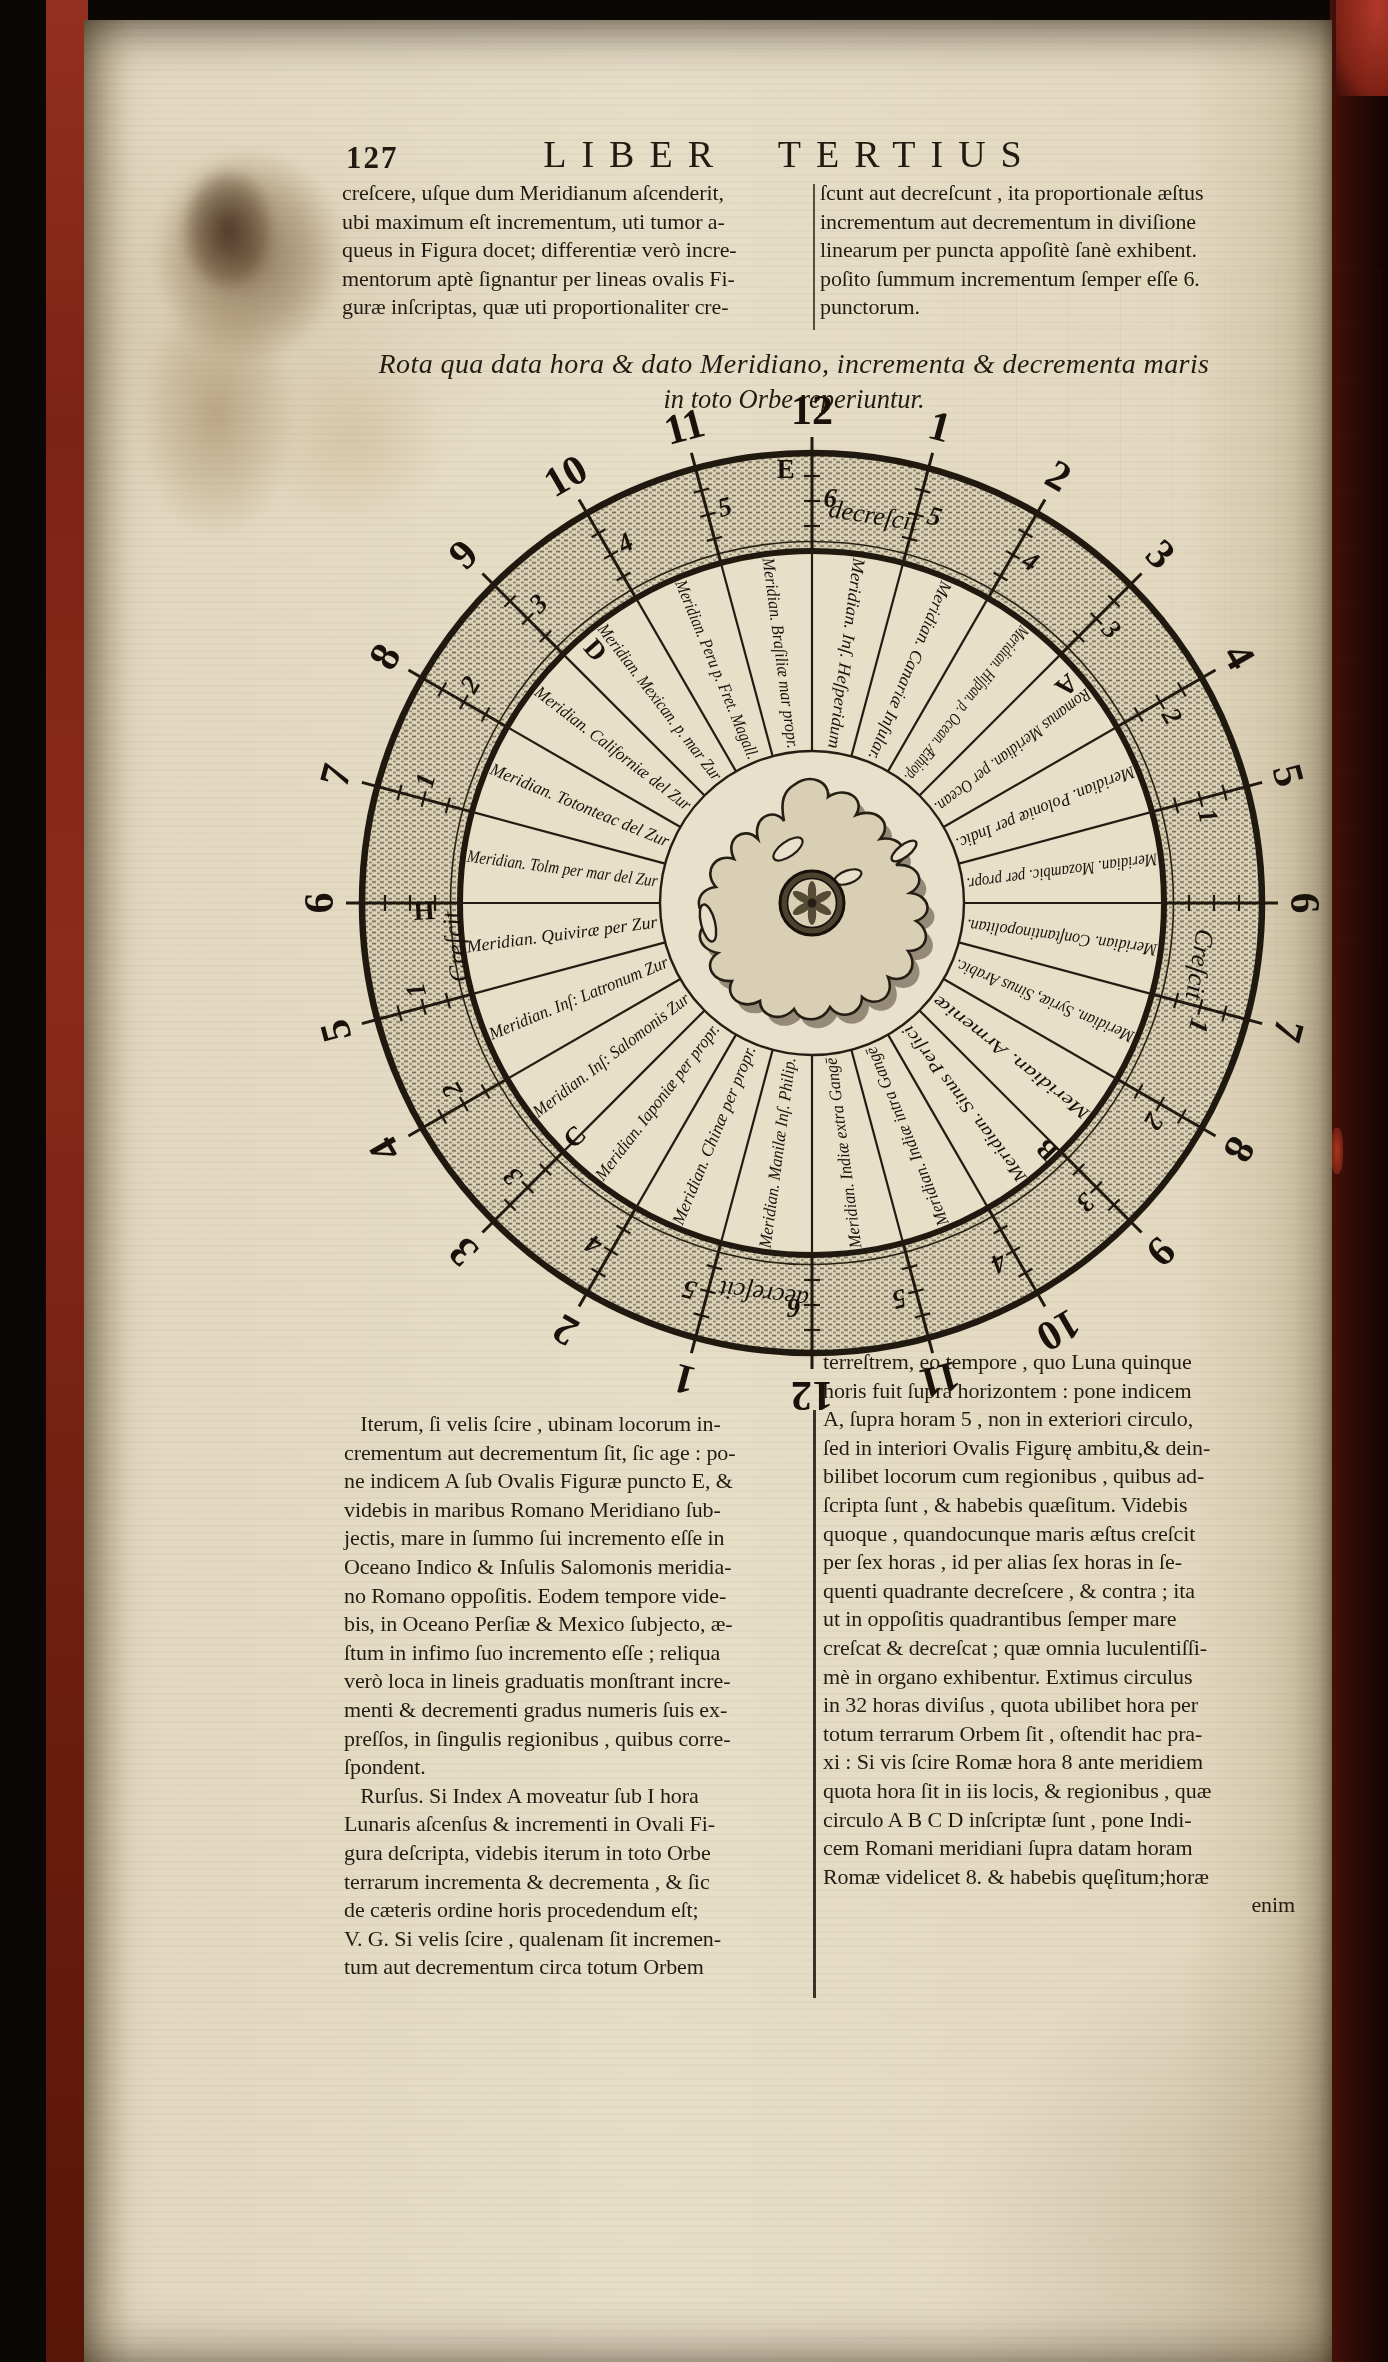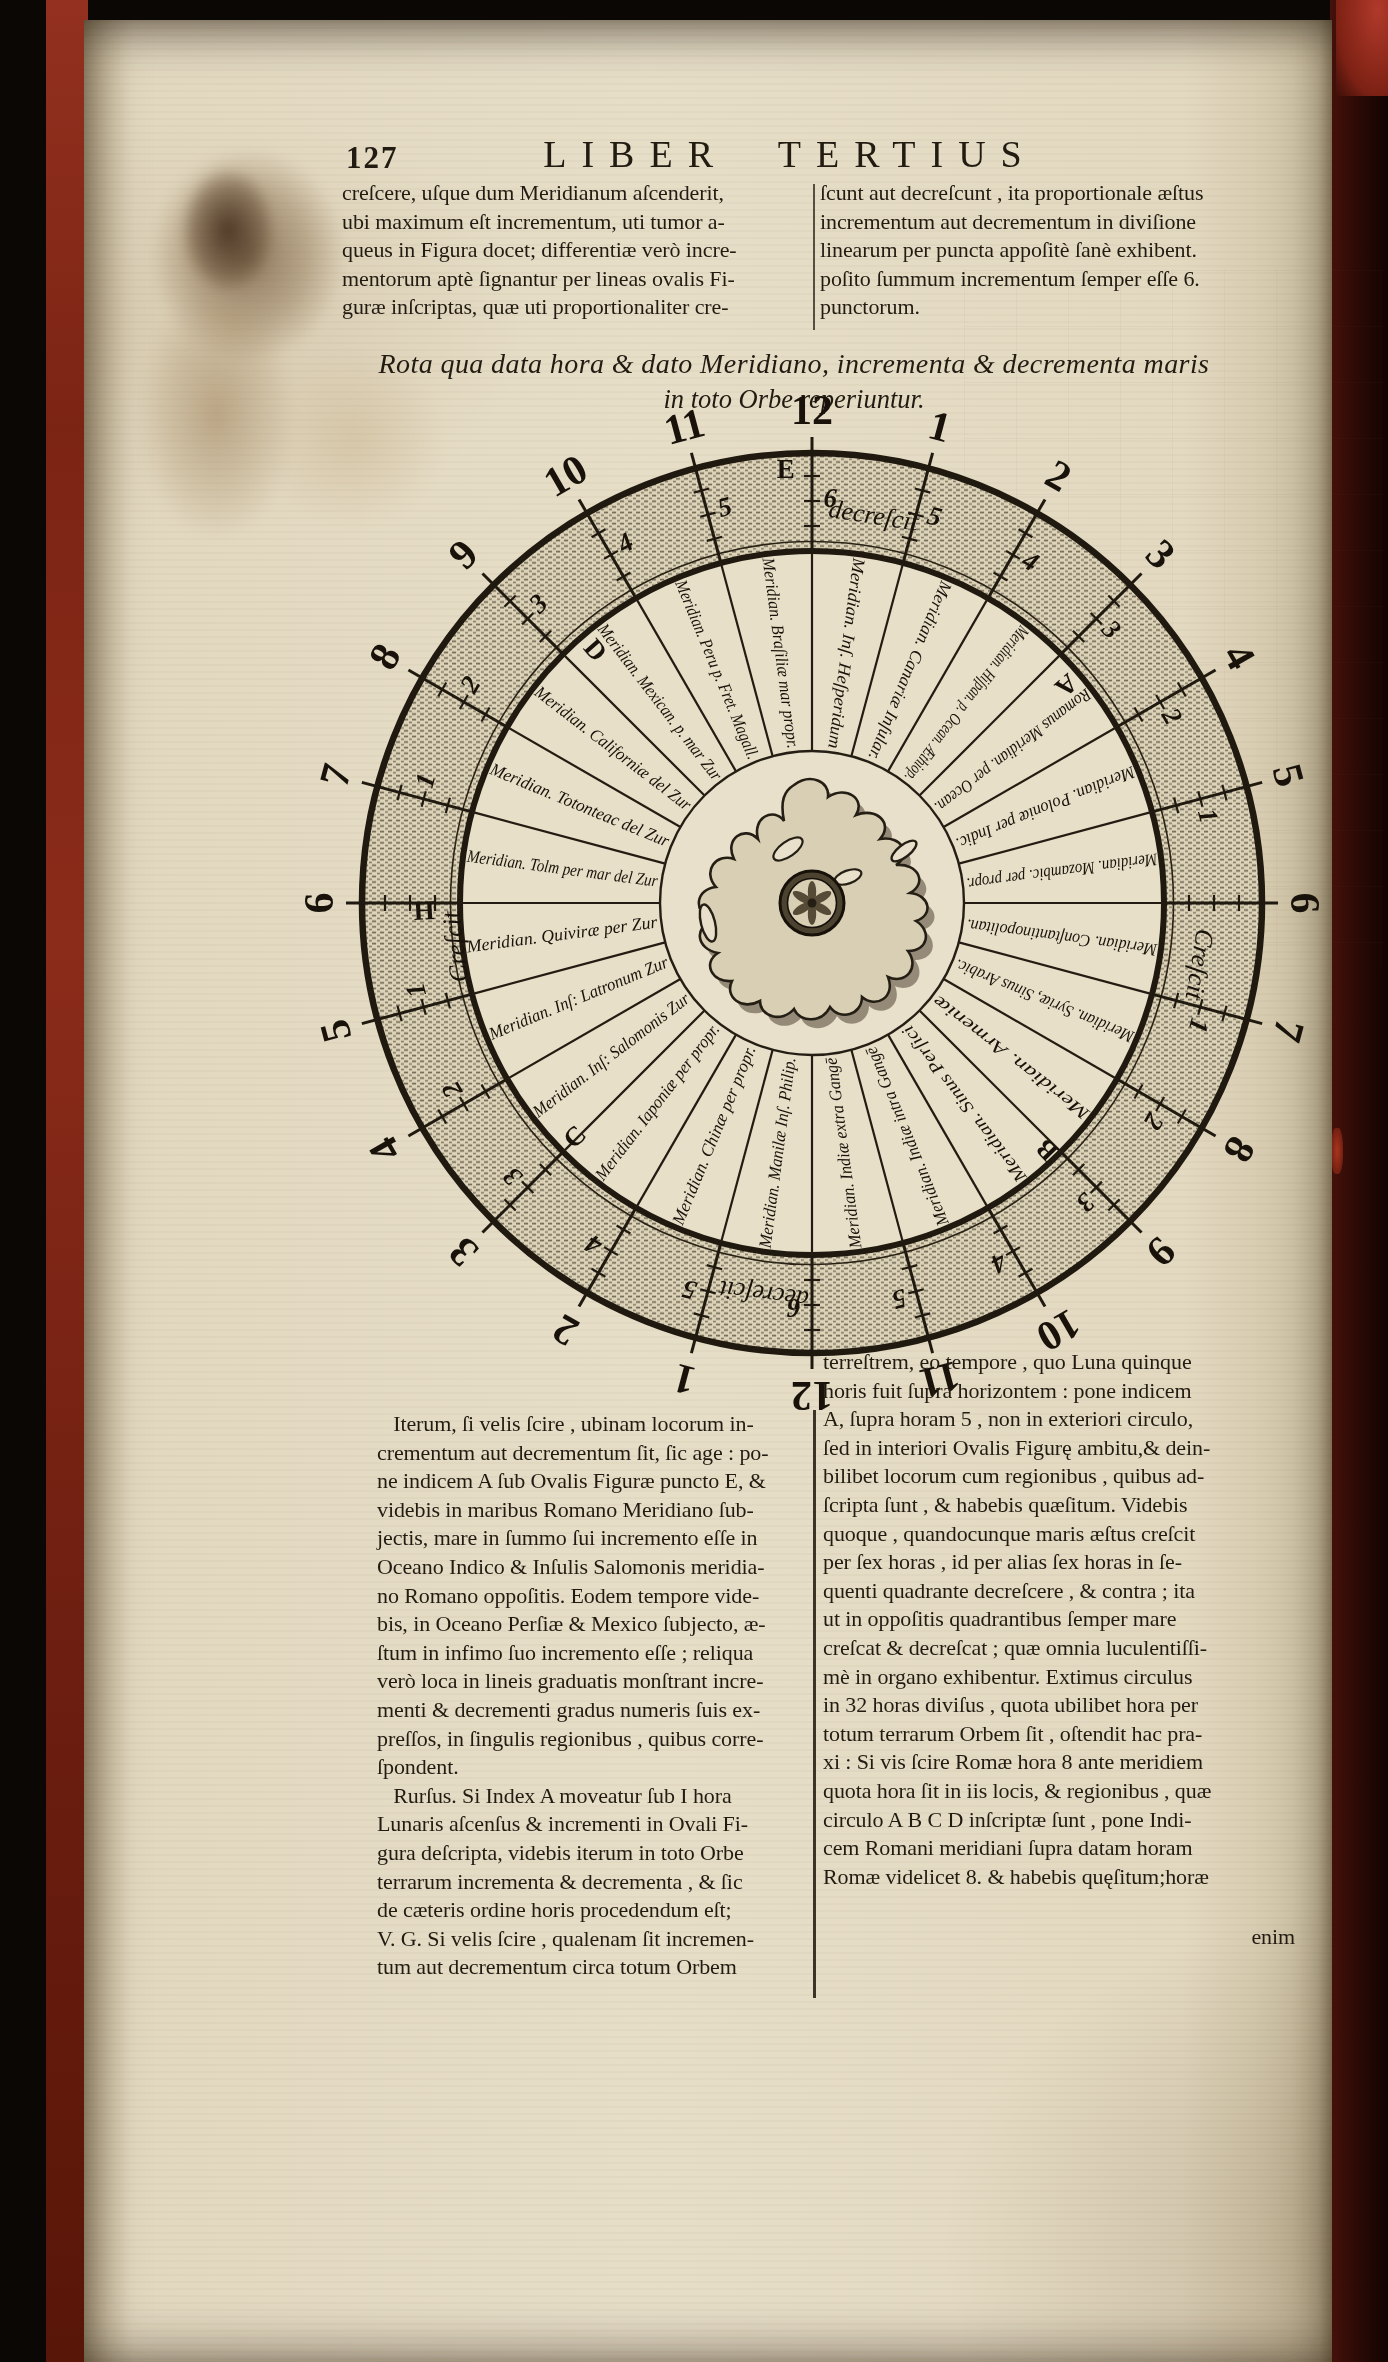--- a/index.html
+++ b/index.html
@@ -44,23 +44,23 @@
   .col{position:absolute;font-size:22px;line-height:28.6px;letter-spacing:-.1px;}
   .col .tl{white-space:pre;height:28.6px;}
   #top-left{left:258px;top:158px;width:472px;line-height:29.6px;}
   #top-right{left:736px;top:158px;width:476px;line-height:29.6px;}
   .vrule{position:absolute;width:2px;background:rgba(40,30,16,.75);}
   #rule-top{left:729px;top:164px;height:146px;}
   #rule-bottom{left:729px;top:1390px;height:588px;background:rgba(30,22,10,.85);width:3px;}
   #caption{position:absolute;left:170px;top:328px;width:1080px;text-align:center;font-style:italic;}
   #caption-1{font-size:28px;letter-spacing:.4px;}
   #caption-2{font-size:26.5px;margin-top:4px;}
-  #bottom-left{left:260px;top:1390px;width:472px;margin-left:33px;}
+  #bottom-left{left:260px;top:1390px;width:472px;}
   #bottom-right{left:739px;top:1328px;width:478px;}
-  #catchword{text-align:right;padding-right:6px;margin-top:32px;}
+  #catchword{text-align:right;padding-right:6px;}
   
   #wheel-box{position:absolute;left:208px;top:363px;width:1040px;height:1040px;}
   svg text{fill:#18120a;}
   .hour-num{font-family:"Liberation Serif",serif;font-size:42px;font-weight:700;}
   .inc-num{font-family:"Liberation Serif",serif;font-size:27px;font-style:italic;font-weight:700;}
   .dial-letter{font-family:"Liberation Serif",serif;font-size:27px;font-weight:700;}
   .script-word{font-family:"Liberation Serif",serif;font-size:26px;font-style:italic;}
   .sector-label{font-family:"Liberation Serif",serif;font-size:17.5px;font-style:italic;}
 </style>
 </head>

